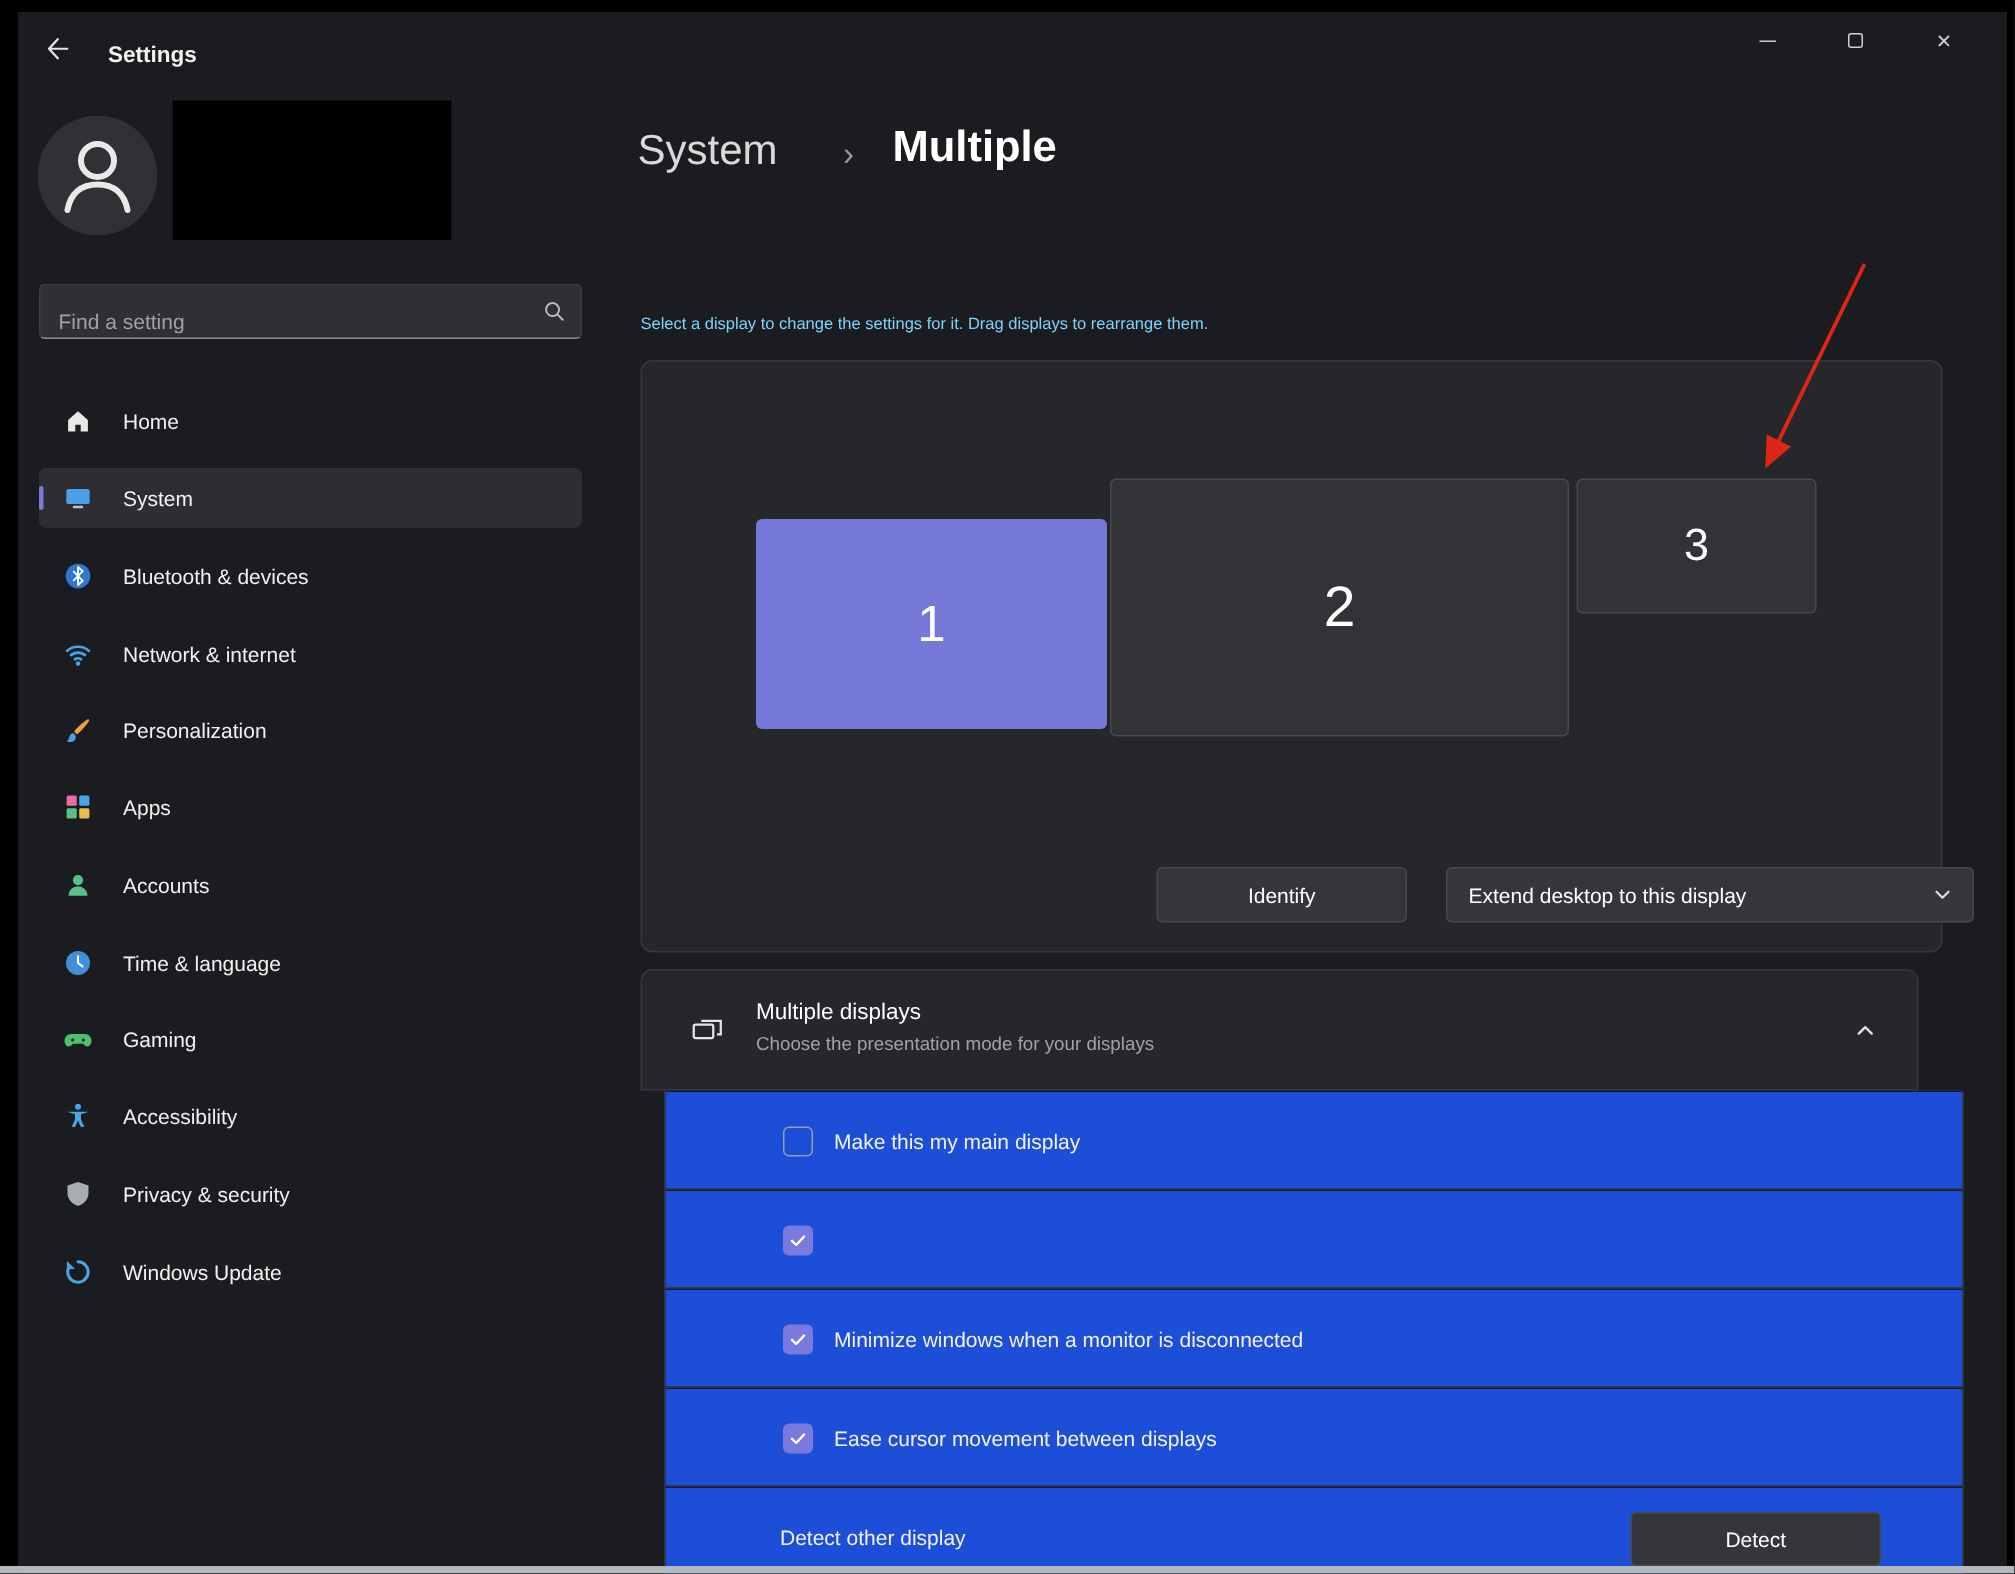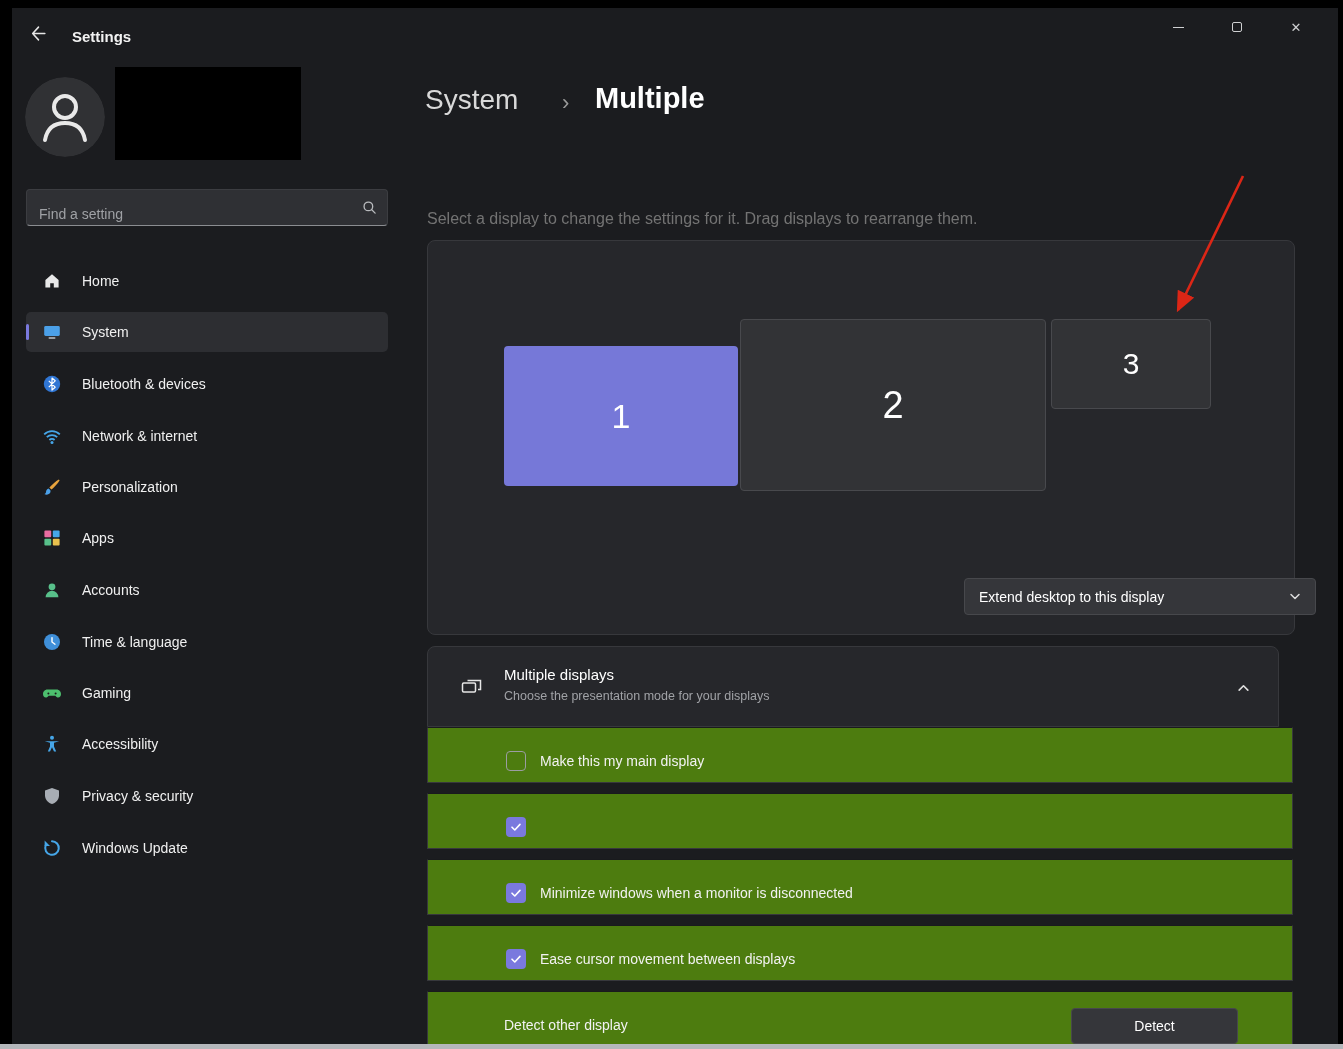--- a/index.html
+++ b/index.html
@@ -47,21 +47,21 @@
     border-radius:2px; background:#7a79de;
   }
   .nav-icon { width:20px; height:20px; flex:0 0 20px; display:flex; }
   .nav-icon svg { width:20px; height:20px; }
   .nav-label { font-size:14px; color:#f0f0f0; }
 
   
   .crumb-parent { left:425px; top:84px; font-size:28px; font-weight:400; color:#d9d9d9; cursor:pointer; }
   .crumb-sep    { left:562px; top:90px; font-size:22px; color:#9a9a9a; }
   .crumb-current{ left:595px; top:82px; font-size:29px; font-weight:700; color:#ffffff; }
-  .descr { left:427px; top:210px; font-size:16px; color:#737373; }
+  .descr { left:427px; top:210px; font-size:11px; color:#7dd3fc; }
 
   .display-card {
     left:427px; top:240px; width:868px; height:395px;
     background:#26272b; border:1px solid #37383c; border-radius:8px;
   }
   .monitor { position:absolute; display:flex; align-items:center; justify-content:center; color:#fff; border-radius:4px; cursor:pointer; font-weight:300; }
   .mon-1 { left:76px;  top:105px; width:234px; height:140px; background:#7678d8; font-size:34px; }
   .mon-2 { left:312px; top:78px;  width:306px; height:172px; background:#323336; border:1px solid #48494d; font-size:38px; }
   .mon-3 { left:623px; top:78px;  width:160px; height:90px;  background:#323336; border:1px solid #48494d; font-size:30px; }
 
@@ -77,22 +77,22 @@
   .md-header {
     left:427px; top:646px; width:852px; height:81px;
     background:#26272b; border:1px solid #37383c; border-radius:8px 8px 0 0;
   }
   .md-icon { position:absolute; left:32px; top:28px; }
   .md-title { position:absolute; left:76px; top:19px; font-size:15px; color:#ffffff; }
   .md-sub { position:absolute; left:76px; top:42px; font-size:12.5px; color:#a0a2a6; }
   .md-chevron { position:absolute; right:28px; top:34px; cursor:pointer; }
 
   .md-row {
-    left:427px; width:866px; height:56px;
-    background:#4d7c0f; border:1px solid #37383c; border-top:1px solid #191a1d;
+    left:443px; width:866px; height:66px;
+    background:#1d4ed8; border:1px solid #37383c; border-top:1px solid #191a1d;
     display:block;
   }
   .checkbox {
     position:absolute; left:78px; top:23px; width:20px; height:20px; border-radius:4px; cursor:pointer;
     display:flex; align-items:center; justify-content:center;
   }
   .checkbox.unchecked { border:1px solid #9b9da2; background:transparent; }
   .checkbox.checked { background:#7a79de; }
   .row-label { position:absolute; left:112px; top:0; height:66px; display:flex; align-items:center; font-size:14px; color:#f2f2f2; }
   .detect-label { left:76px; }
@@ -262,20 +262,21 @@
 <div class="abs display-card">
   <div class="monitor mon-1">
     <span>1</span>
   </div>
   <div class="monitor mon-2">
     <span>2</span>
   </div>
   <div class="monitor mon-3">
     <span>3</span>
   </div>
+  <button class="btn identify-btn">Identify</button>
   <div class="btn mode-dropdown">
     <span class="dd-label">Extend desktop to this display</span>
     <span>
       <svg viewBox="0 0 12 12" width="12" height="12">
           <path d="M2 4.5 6 8.5l4-4" stroke="#dedede" stroke-width="1.5" fill="none" stroke-linecap="round" stroke-linejoin="round"></path>
         </svg>
     </span>
   </div>
 </div>
 

